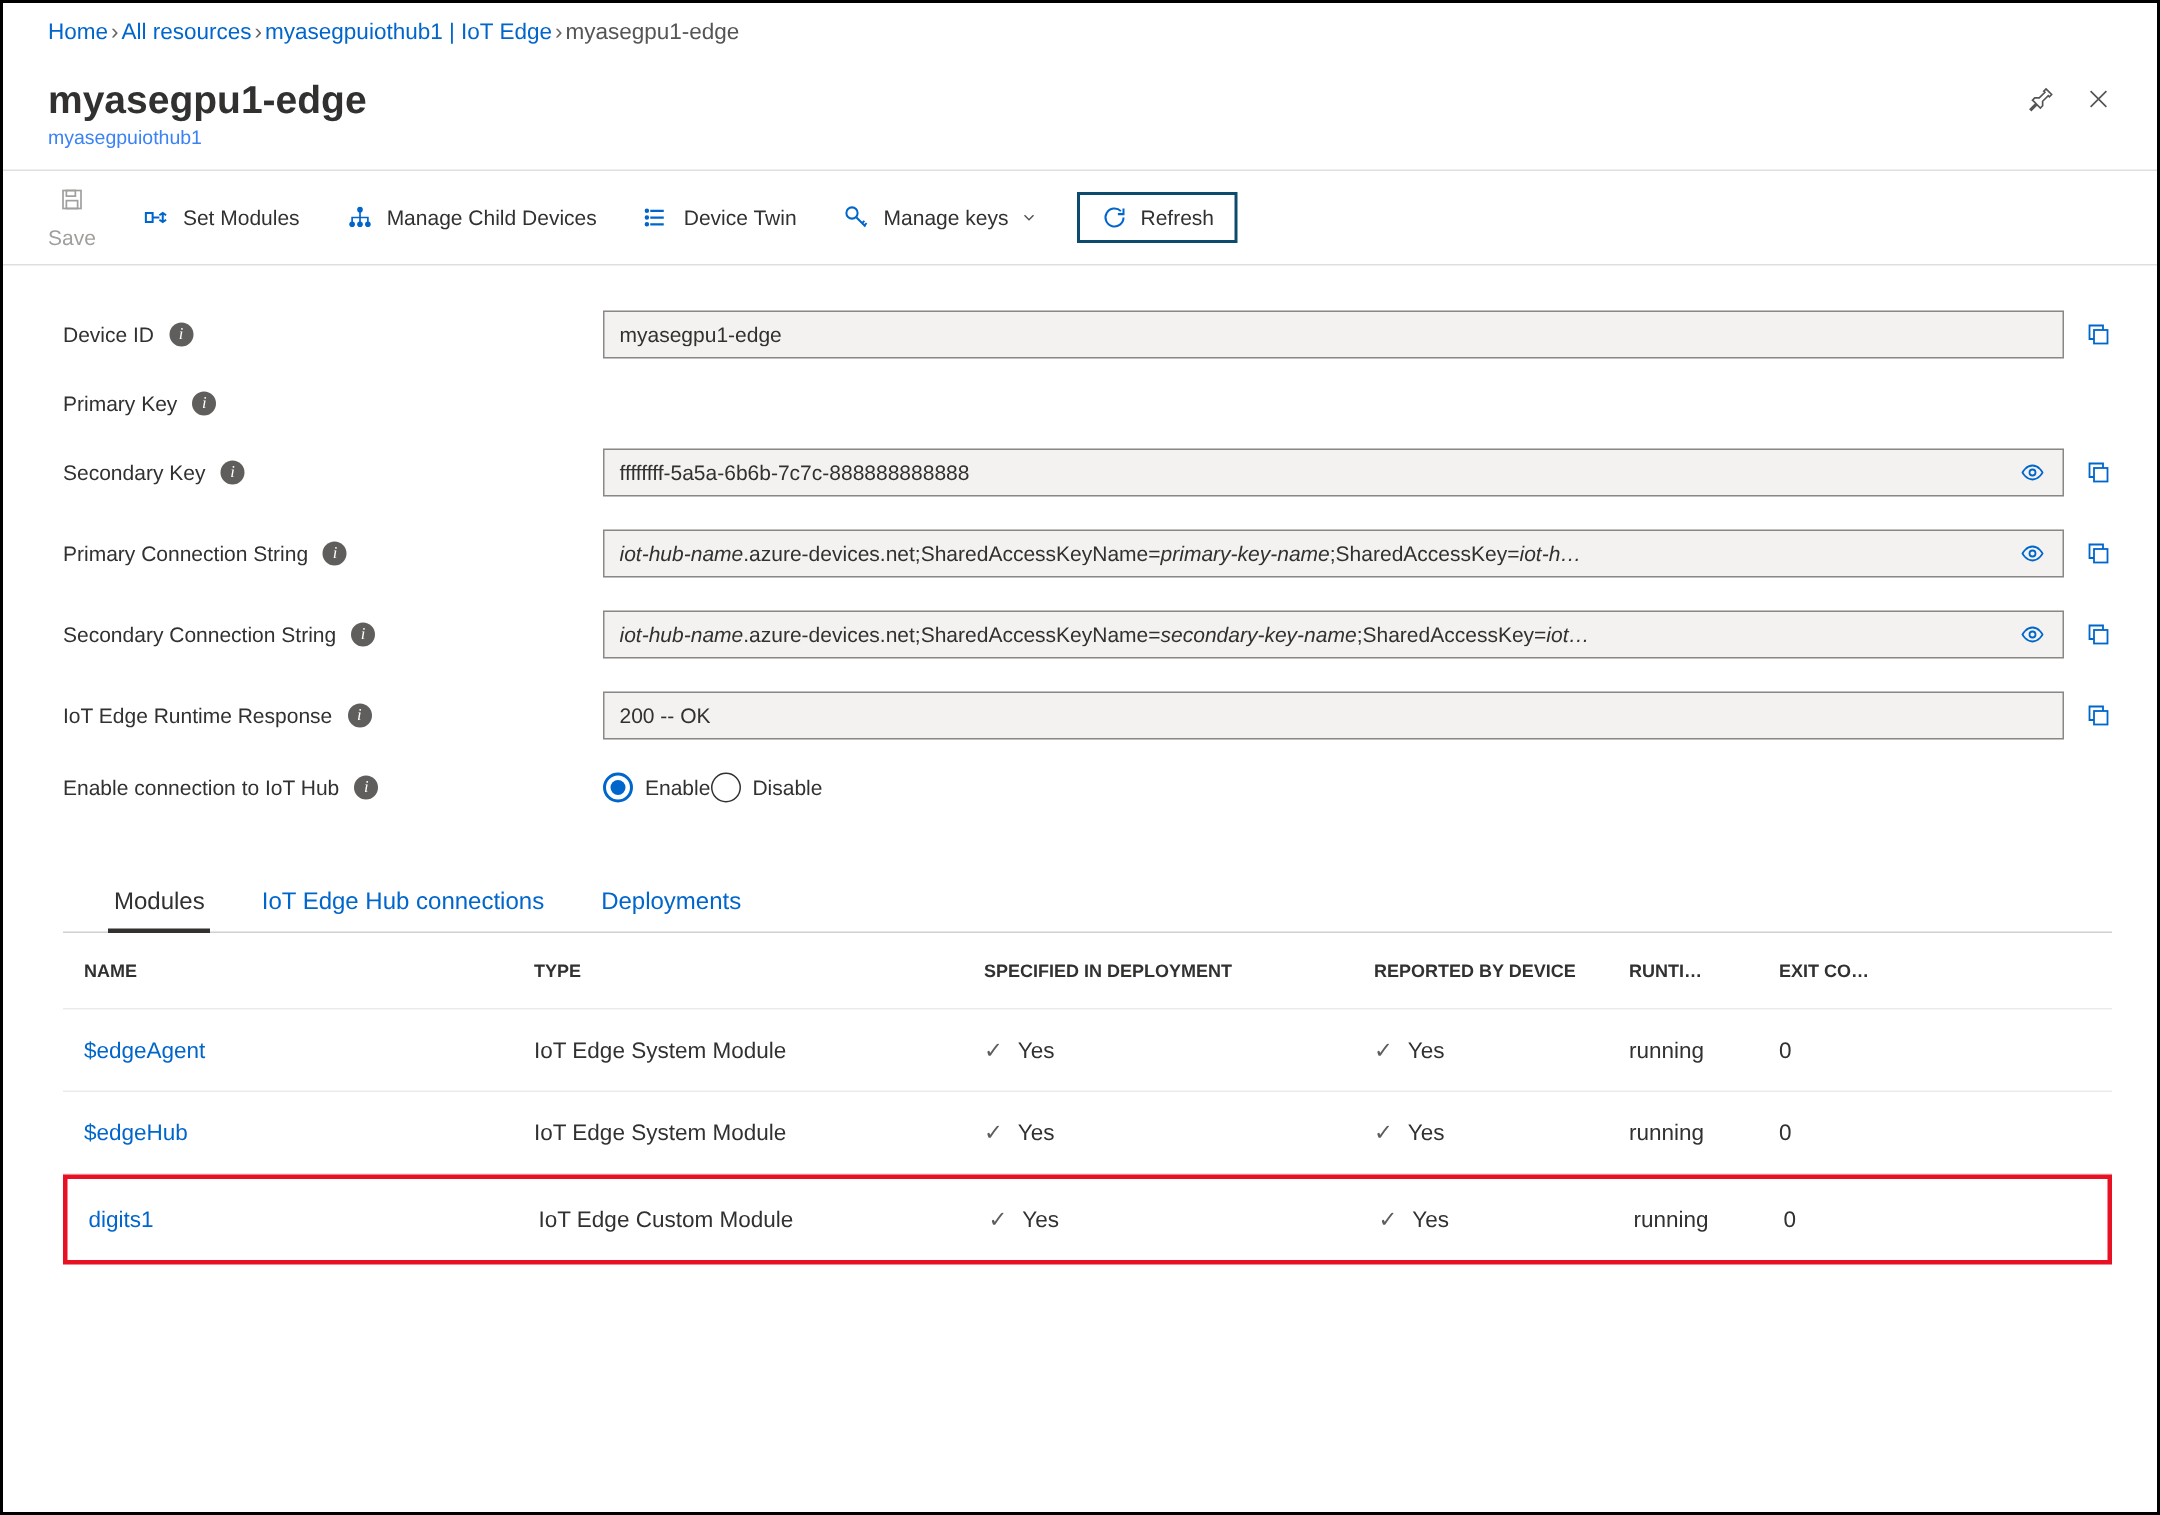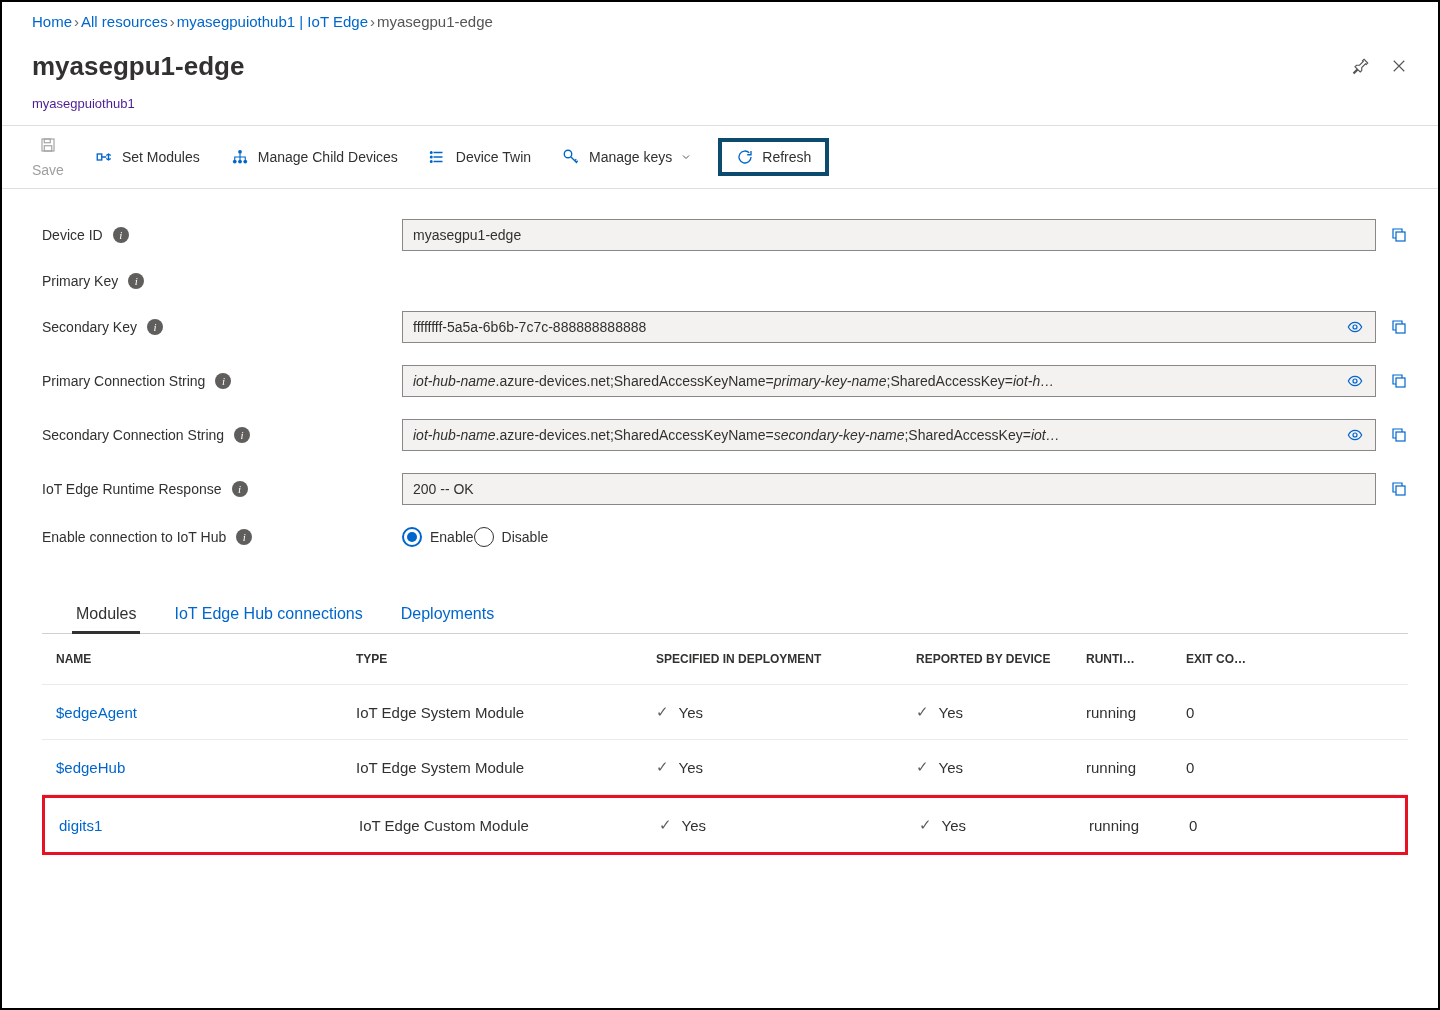--- a/index.html
+++ b/index.html
@@ -23,36 +23,36 @@
   .breadcrumb a { color: #0066cc; text-decoration: none; cursor: pointer; }
   .breadcrumb .sep { color: #666; }
   .breadcrumb .current { color: #555; }
   .header {
     padding: 10px 30px 14px;
     display: flex;
     align-items: flex-start;
     justify-content: space-between;
   }
   .header-left h1 { font-size: 26px; font-weight: 600; }
-  .header-left .sub { font-size: 13px; color: #4c1d95; margin-top: 14px; }
+  .header-left .sub { font-size: 13px; color: #3b82f6; margin-top: 2px; }
   .header-right { display: flex; gap: 20px; padding-top: 6px; }
   .icon-btn { cursor: pointer; color: #555; }
   .toolbar {
     border-top: 1px solid #e1dfdd;
     border-bottom: 1px solid #e1dfdd;
     padding: 10px 30px;
     display: flex;
     align-items: center;
     gap: 30px;
   }
   .tb-item { display: inline-flex; align-items: center; gap: 8px; cursor: pointer; color: #323130; }
   .tb-item.disabled { color: #a19f9d; cursor: default; flex-direction: column; }
   .tb-icon { color: #0066cc; display: inline-flex; }
   .tb-item.disabled .tb-icon { color: #a19f9d; }
-  .highlight-red { border: 4px solid #0c4a6e; padding: 6px 14px; margin-left: -4px; justify-content: flex-end; }
+  .highlight-red { border: 2px solid #0c4a6e; padding: 6px 14px; margin-left: -4px; justify-content: flex-end; }
   .content { padding: 30px 30px 0 40px; }
   .field-row { display: flex; align-items: center; margin-bottom: 22px; }
   .field-label { width: 360px; display: flex; align-items: center; gap: 10px; color: #323130; text-align: center; }
   .info-icon {
     width: 16px; height: 16px; border-radius: 50%;
     background: #605e5c; color: #fff; font-size: 11px;
     display: inline-flex; align-items: center; justify-content: center;
     font-style: italic; font-family: serif;
   }
   .field-input-wrap { flex: 1; display: flex; align-items: center; gap: 14px; }

